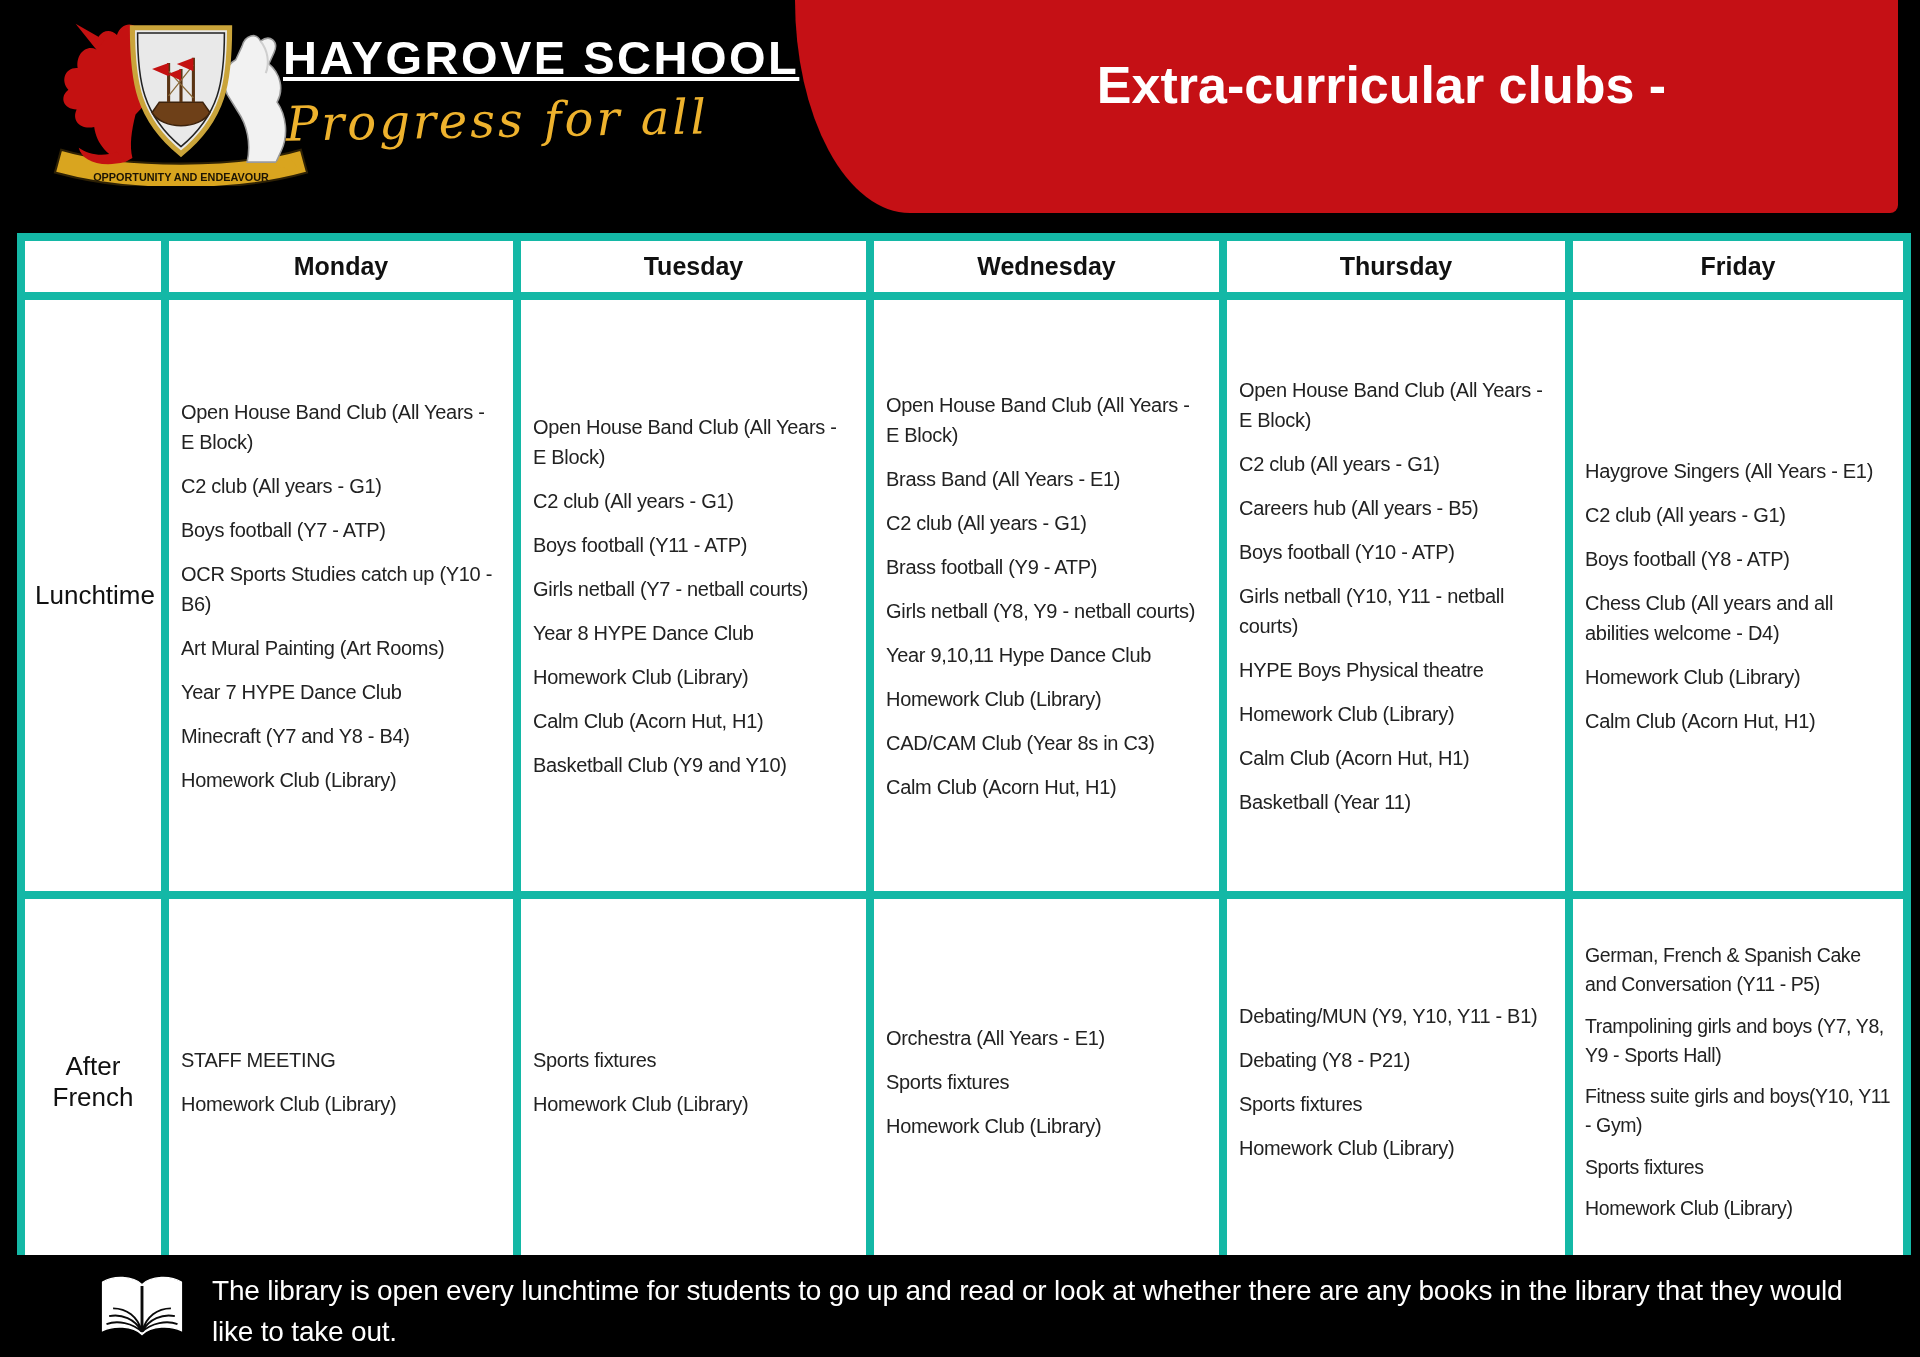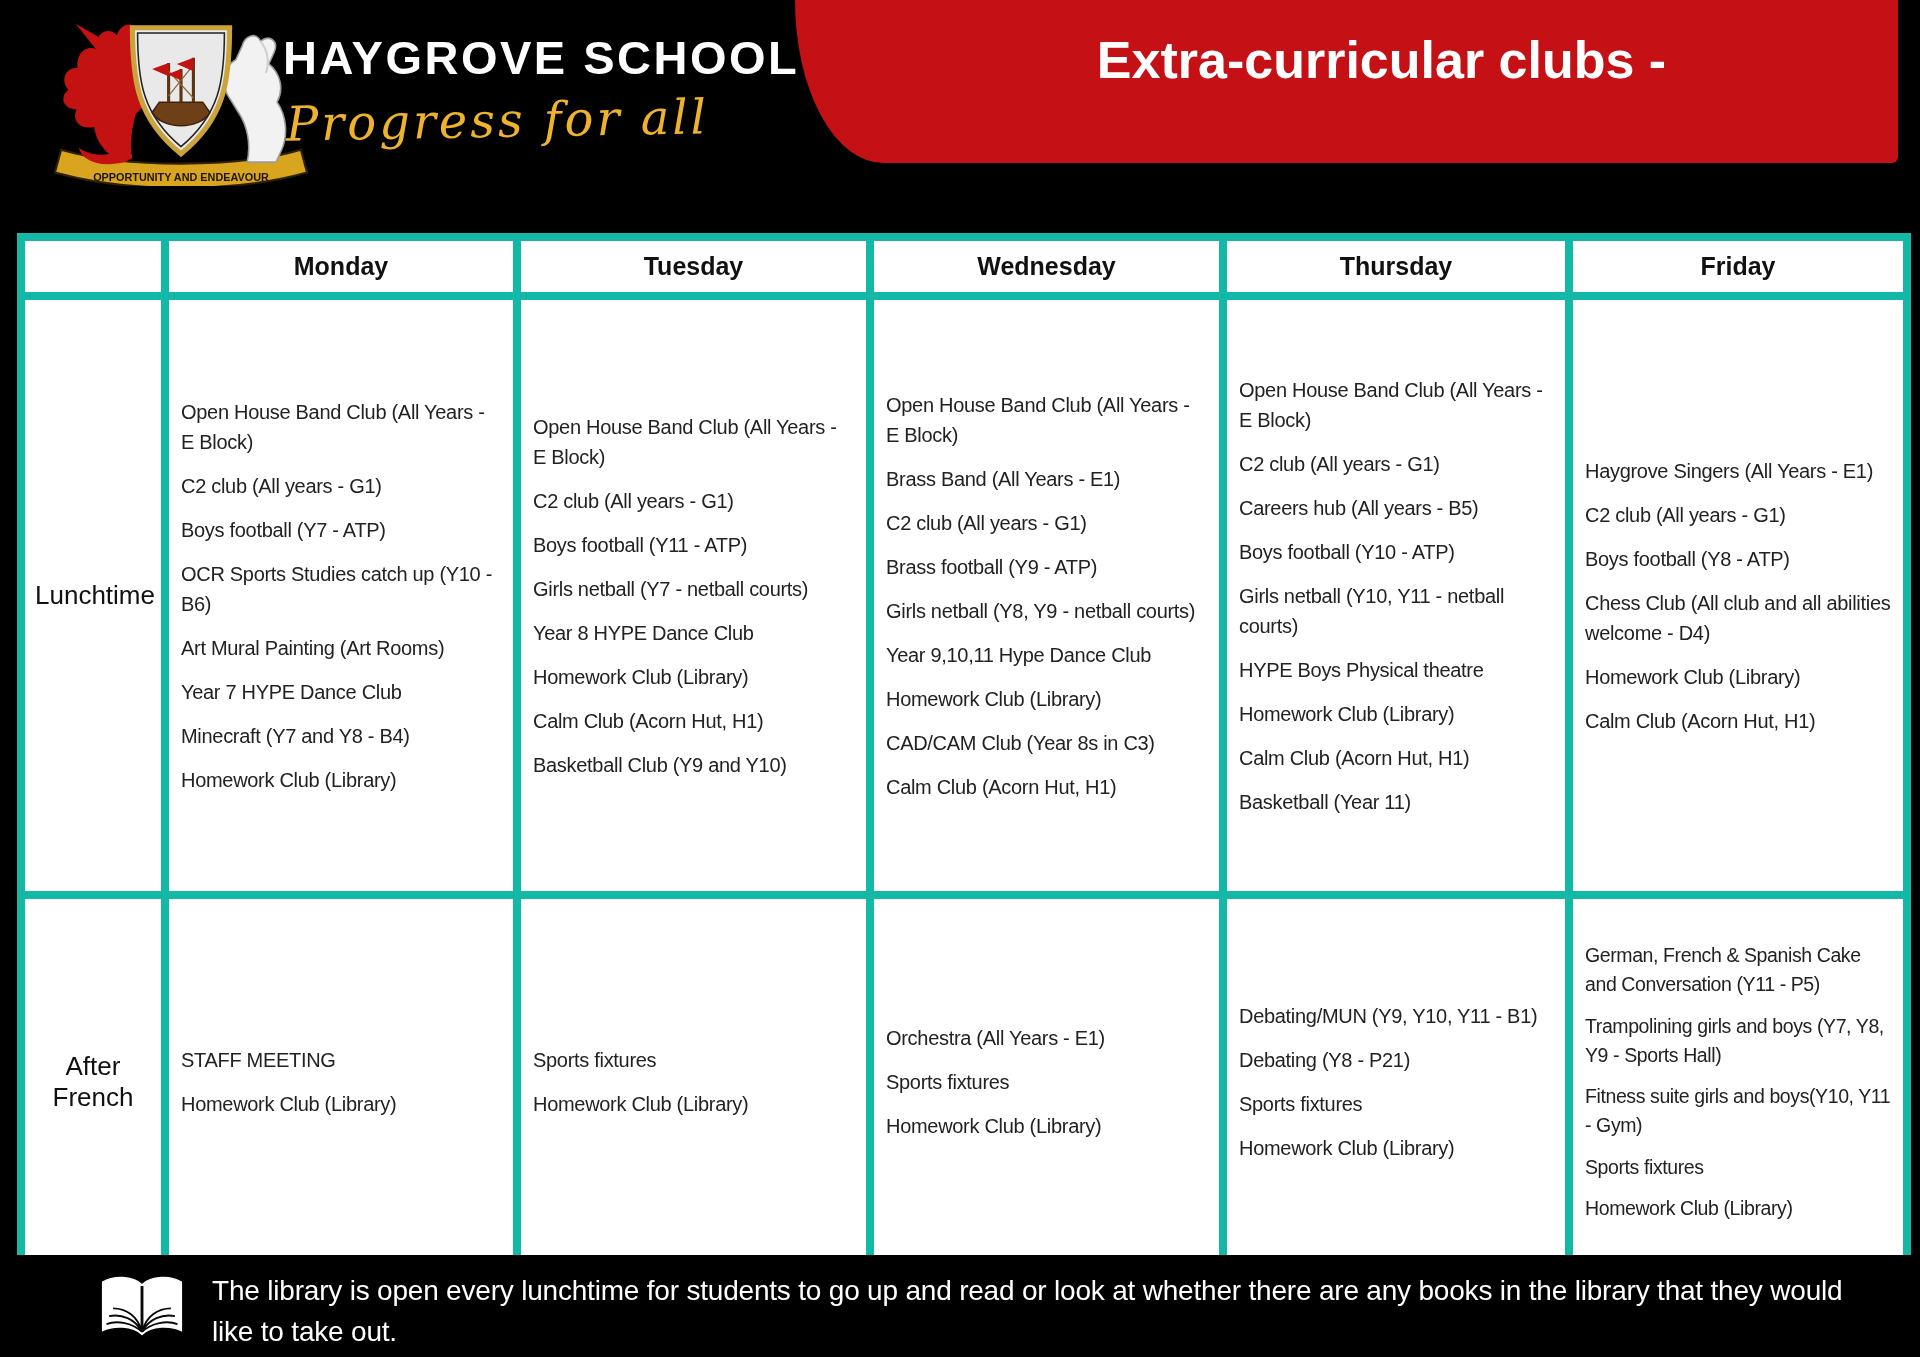--- a/index.html
+++ b/index.html
@@ -3,25 +3,25 @@
 <meta charset="utf-8">
 <style>
   html,body{margin:0;padding:0;background:#000;}
   #page{position:relative;width:1920px;height:1357px;background:#000;overflow:hidden;
         font-family:"Liberation Sans",sans-serif;}
 
   
   #top-banner{position:absolute;left:0;top:0;width:1920px;height:233px;background:#000;}
   #crest{position:absolute;left:26px;top:8px;width:310px;height:178px;}
   #school-name{position:absolute;left:283px;top:30px;color:#fff;font-size:47px;font-weight:900;
-               letter-spacing:2.5px;white-space:nowrap;}
+               letter-spacing:2.5px;white-space:nowrap;text-decoration:underline;}
   #school-motto{position:absolute;left:286px;top:92px;color:#eeb22d;font-size:48px;
                 font-family:"DejaVu Serif",serif;font-style:italic;letter-spacing:3px;
                 transform:rotate(-1deg);white-space:nowrap;}
-  #red-banner{position:absolute;left:795px;right:22px;top:0;height:163px;background:#c51015;
+  #red-banner{position:absolute;left:795px;right:22px;top:0;height:213px;background:#c51015;
               border-bottom-left-radius:115px 213px;border-bottom-right-radius:8px;
               display:flex;flex-direction:column;justify-content:center;align-items:center;}
   #red-banner .t{color:#fff;font-weight:bold;font-size:52px;line-height:1.0;text-align:center;
                  padding-left:70px;}
   #red-banner .t.l1{margin-bottom:44px;}
 
   
   #table-wrap{position:absolute;left:17px;top:233px;width:1886px;height:1022px;}
   table{border-collapse:collapse;table-layout:fixed;width:1886px;height:1022px;background:#fff;}
   th,td{border:8px solid #14b8a6;vertical-align:middle;}
@@ -152,21 +152,21 @@
               <p>Girls netball (Y10, Y11 - netball courts)</p>
               <p>HYPE Boys Physical theatre</p>
               <p>Homework Club (Library)</p>
               <p>Calm Club (Acorn Hut, H1)</p>
               <p>Basketball (Year 11)</p>
             </td>
             <td class="daycell c4">
               <p>Haygrove Singers (All Years - E1)</p>
               <p>C2 club (All years - G1)</p>
               <p>Boys football (Y8 - ATP)</p>
-              <p>Chess Club (All club and all abilities welcome - D4)</p>
+              <p>Chess Club (All years and all abilities welcome - D4)</p>
               <p>Homework Club (Library)</p>
               <p>Calm Club (Acorn Hut, H1)</p>
             </td>
           </tr>
           <tr class="after">
             <th class="rowlabel">After French</th>
             <td class="daycell c0">
               <p>STAFF MEETING</p>
               <p>Homework Club (Library)</p>
             </td>

